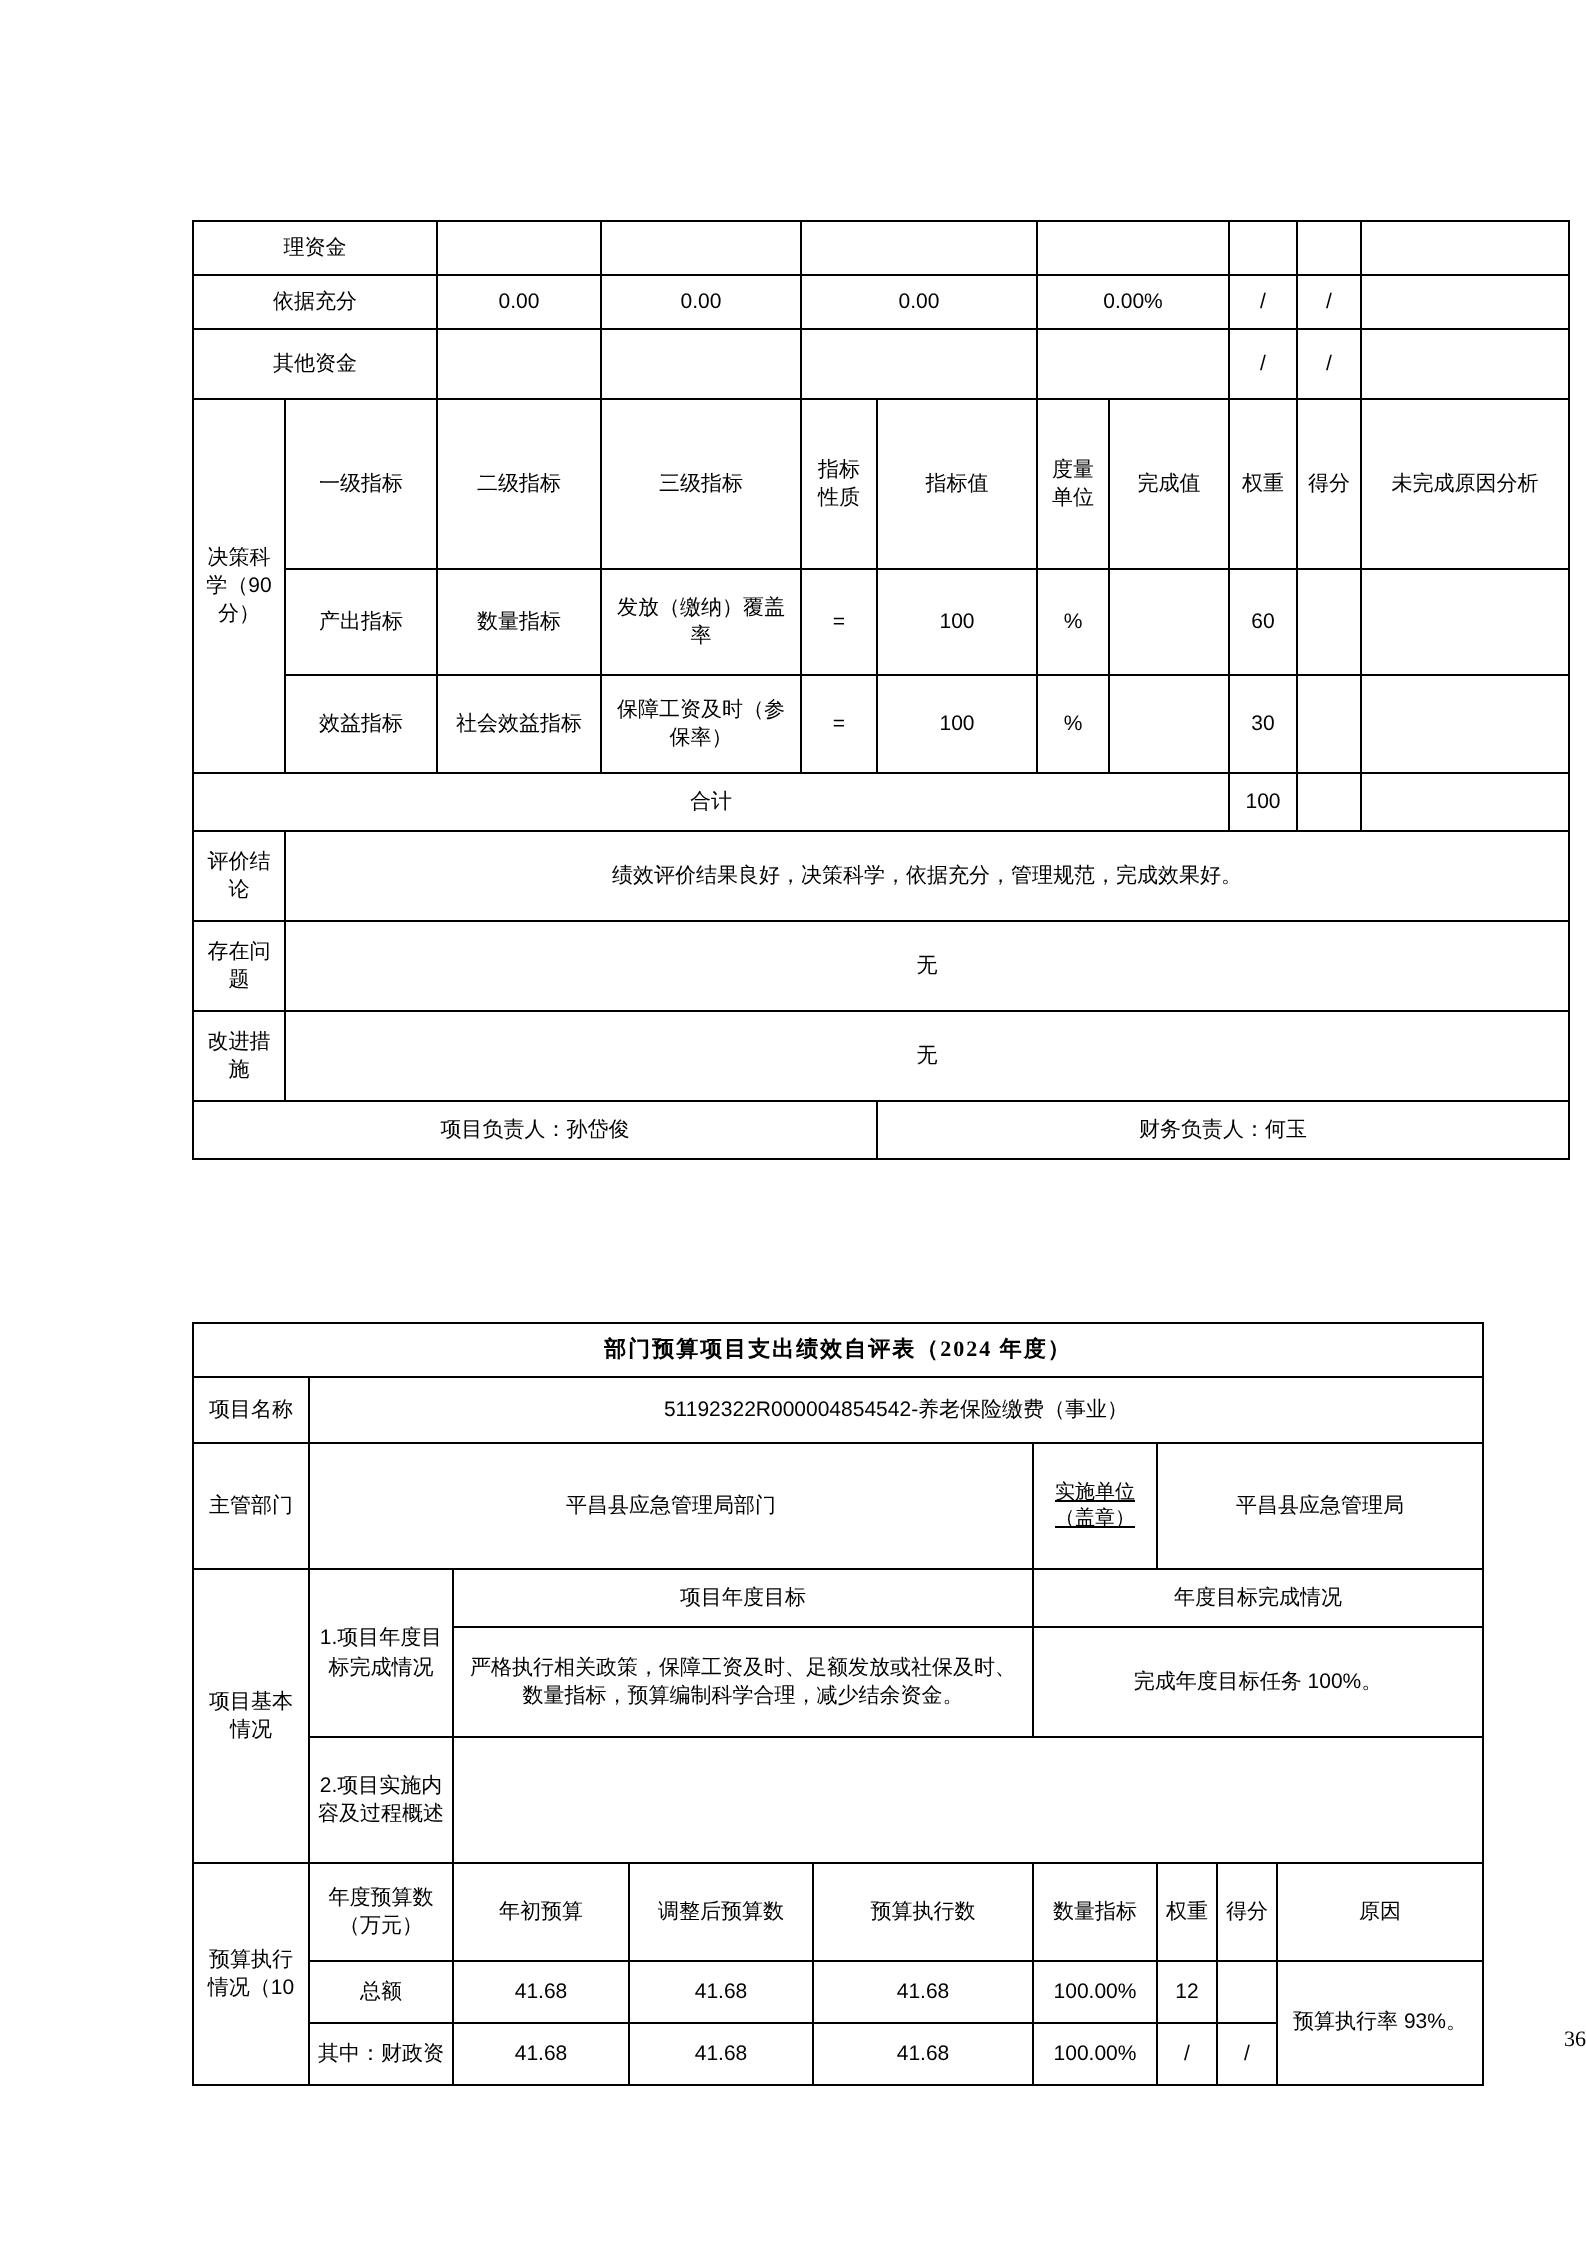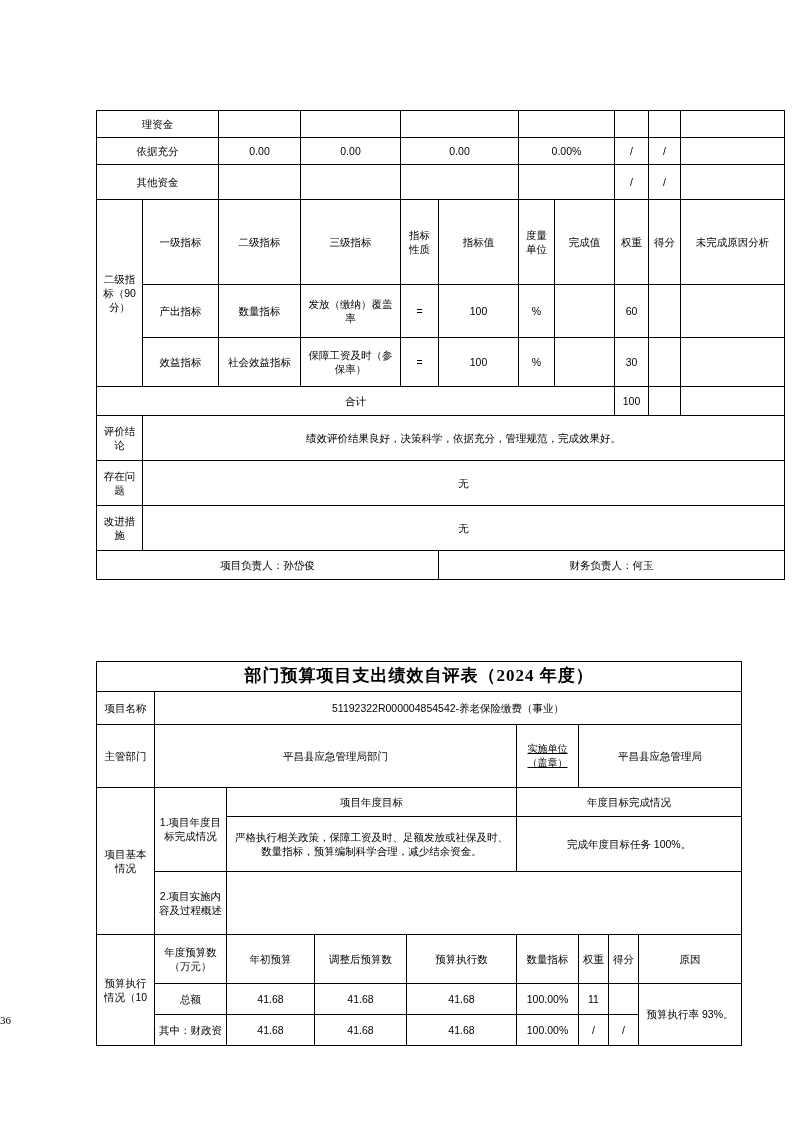--- a/index.html
+++ b/index.html
@@ -55,33 +55,33 @@
   .table-bottom {
     position: absolute;
     left: 96px;
     top: 643px;
     width: 625px;
   }
   .table-bottom td { height: 20px; }
 
   .title-cell {
     text-align: center;
-    font-size: 17px;
+    font-size: 11px;
     font-weight: bold;
     letter-spacing: 1px;
     padding: 10px 4px 10px 4px;
     font-family: "Liberation Serif", serif;
   }
 
   .pagenum {
     position: absolute;
     left: 0;
     right: 0;
     top: 1014px;
-    text-align: left;
+    text-align: right;
     font-size: 11px;
     font-family: "Liberation Serif", serif;
   }
 
   .small { font-size: 10px; text-decoration: underline; }
 </style>
 </head>
 <body>
 
 <div class="page">
@@ -129,21 +129,21 @@
       <td class="c"></td>
       <td class="c"></td>
       <td class="c" colspan="2"></td>
       <td class="c" colspan="2"></td>
       <td class="c">/</td>
       <td class="c">/</td>
       <td class="c"></td>
     </tr>
 
     <tr>
-      <td class="c tall-cell" rowspan="3" style="height:120px">二级指标（90分）</td>
+      <td class="c tall-cell" rowspan="3" style="height:120px">决策科学（90分）</td>
       <td class="c" style="height:78px">一级指标</td>
       <td class="c">二级指标</td>
       <td class="c">三级指标</td>
       <td class="c">指标性质</td>
       <td class="c">指标值</td>
       <td class="c">度量单位</td>
       <td class="c">完成值</td>
       <td class="c">权重</td>
       <td class="c">得分</td>
       <td class="c">未完成原因分析</td>
@@ -262,21 +262,21 @@
       <td class="c">得分</td>
       <td class="c">原因</td>
     </tr>
 
     <tr>
       <td class="c" style="height:24px">总额</td>
       <td class="c">41.68</td>
       <td class="c">41.68</td>
       <td class="c">41.68</td>
       <td class="c">100.00%</td>
-      <td class="c">11</td>
+      <td class="c">12</td>
       <td class="c"></td>
       <td class="c" rowspan="2">预算执行率 93%。</td>
     </tr>
 
     <tr>
       <td class="c" style="height:24px">其中：财政资</td>
       <td class="c">41.68</td>
       <td class="c">41.68</td>
       <td class="c">41.68</td>
       <td class="c">100.00%</td>

